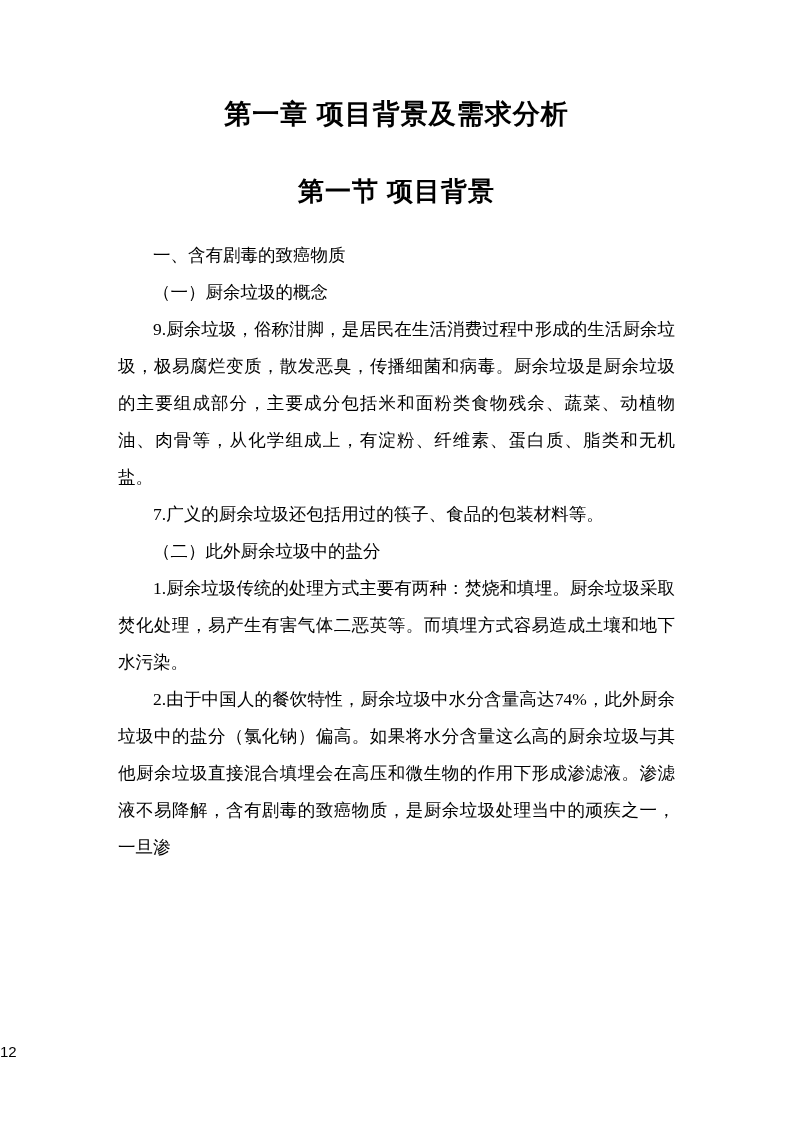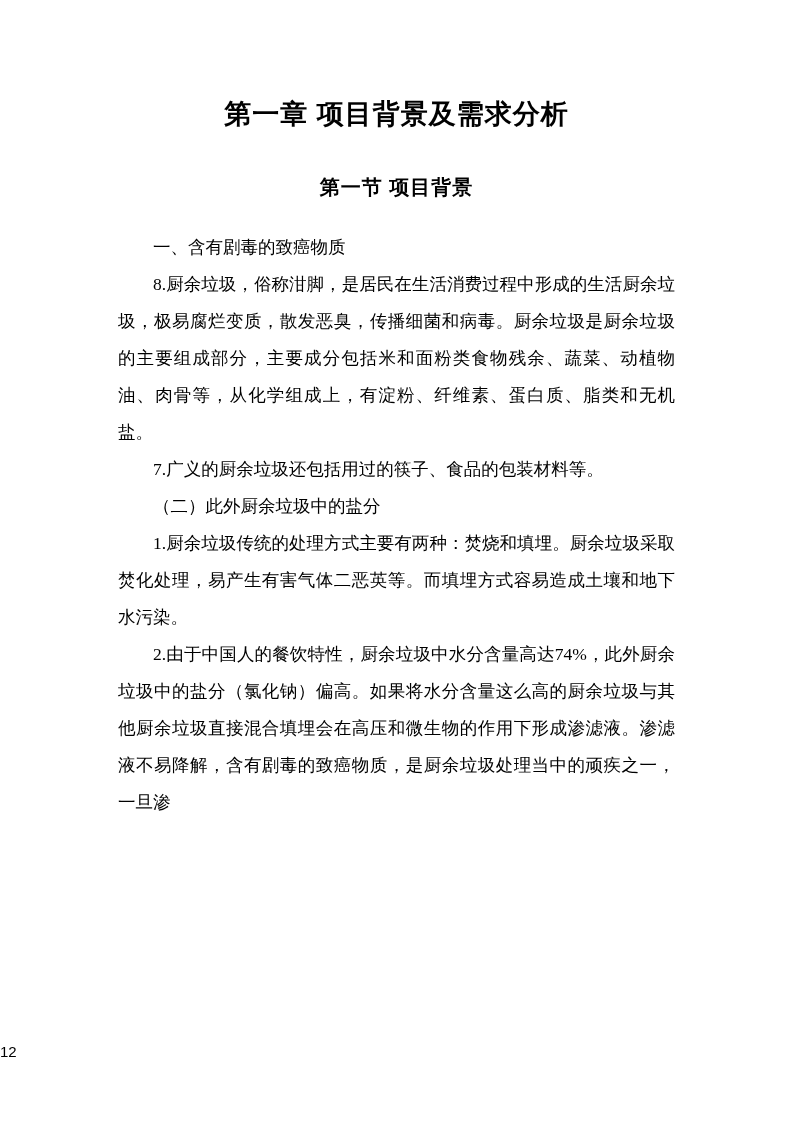--- a/index.html
+++ b/index.html
@@ -25,21 +25,21 @@
     font-family: "Liberation Sans", "DejaVu Sans", sans-serif;
     font-size: 27px;
     font-weight: bold;
     letter-spacing: 1px;
     color: #000000;
   }
   .section-title {
     margin: 0 0 28px 0;
     text-align: center;
     font-family: "Liberation Sans", "DejaVu Sans", sans-serif;
-    font-size: 20px;
+    font-size: 26px;
     font-weight: bold;
     letter-spacing: 1px;
     color: #000000;
   }
   .body-text p {
     margin: 0;
     font-size: 17.5px;
     line-height: 37px;
     text-align: justify;
     text-indent: 2em;
@@ -60,21 +60,22 @@
 <body>
 
 <div class="page">
 
   <h1 class="chapter-title">第一章 项目背景及需求分析</h1>
 
   <h2 class="section-title">第一节 项目背景</h2>
 
   <div class="body-text">
     <p>一、含有剧毒的致癌物质</p>
-    <p>8.厨余垃圾，俗称泔脚，是居民在生活消费过程中形成的生活厨余垃圾，极易腐烂变质，散发恶臭，传播细菌和病毒。厨余垃圾是厨余垃圾的主要组成部分，主要成分包括米和面粉类食物残余、蔬菜、动植物油、肉骨等，从化学组成上，有淀粉、纤维素、蛋白质、脂类和无机盐。</p>
+    <p>（一）厨余垃圾的概念</p>
+    <p>9.厨余垃圾，俗称泔脚，是居民在生活消费过程中形成的生活厨余垃圾，极易腐烂变质，散发恶臭，传播细菌和病毒。厨余垃圾是厨余垃圾的主要组成部分，主要成分包括米和面粉类食物残余、蔬菜、动植物油、肉骨等，从化学组成上，有淀粉、纤维素、蛋白质、脂类和无机盐。</p>
     <p>7.广义的厨余垃圾还包括用过的筷子、食品的包装材料等。</p>
     <p>（二）此外厨余垃圾中的盐分</p>
     <p>1.厨余垃圾传统的处理方式主要有两种：焚烧和填埋。厨余垃圾采取焚化处理，易产生有害气体二恶英等。而填埋方式容易造成土壤和地下水污染。</p>
     <p>2.由于中国人的餐饮特性，厨余垃圾中水分含量高达74%，此外厨余垃圾中的盐分（氯化钠）偏高。如果将水分含量这么高的厨余垃圾与其他厨余垃圾直接混合填埋会在高压和微生物的作用下形成渗滤液。渗滤液不易降解，含有剧毒的致癌物质，是厨余垃圾处理当中的顽疾之一，一旦渗</p>
   </div>
 
   <div class="page-number">12</div>
 
 </div>
 

